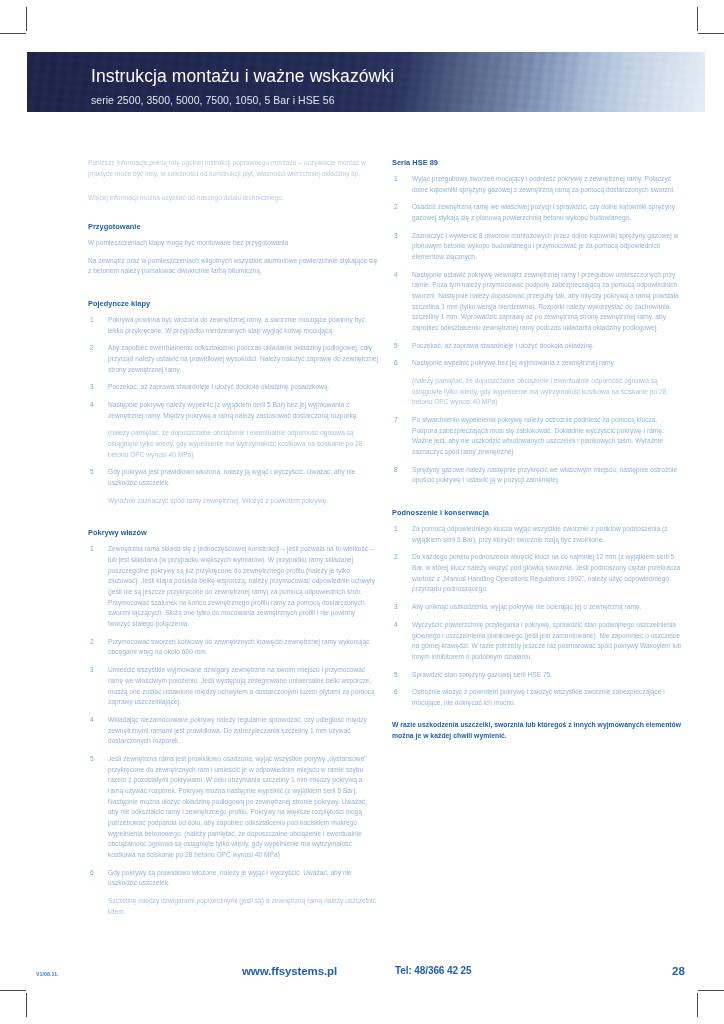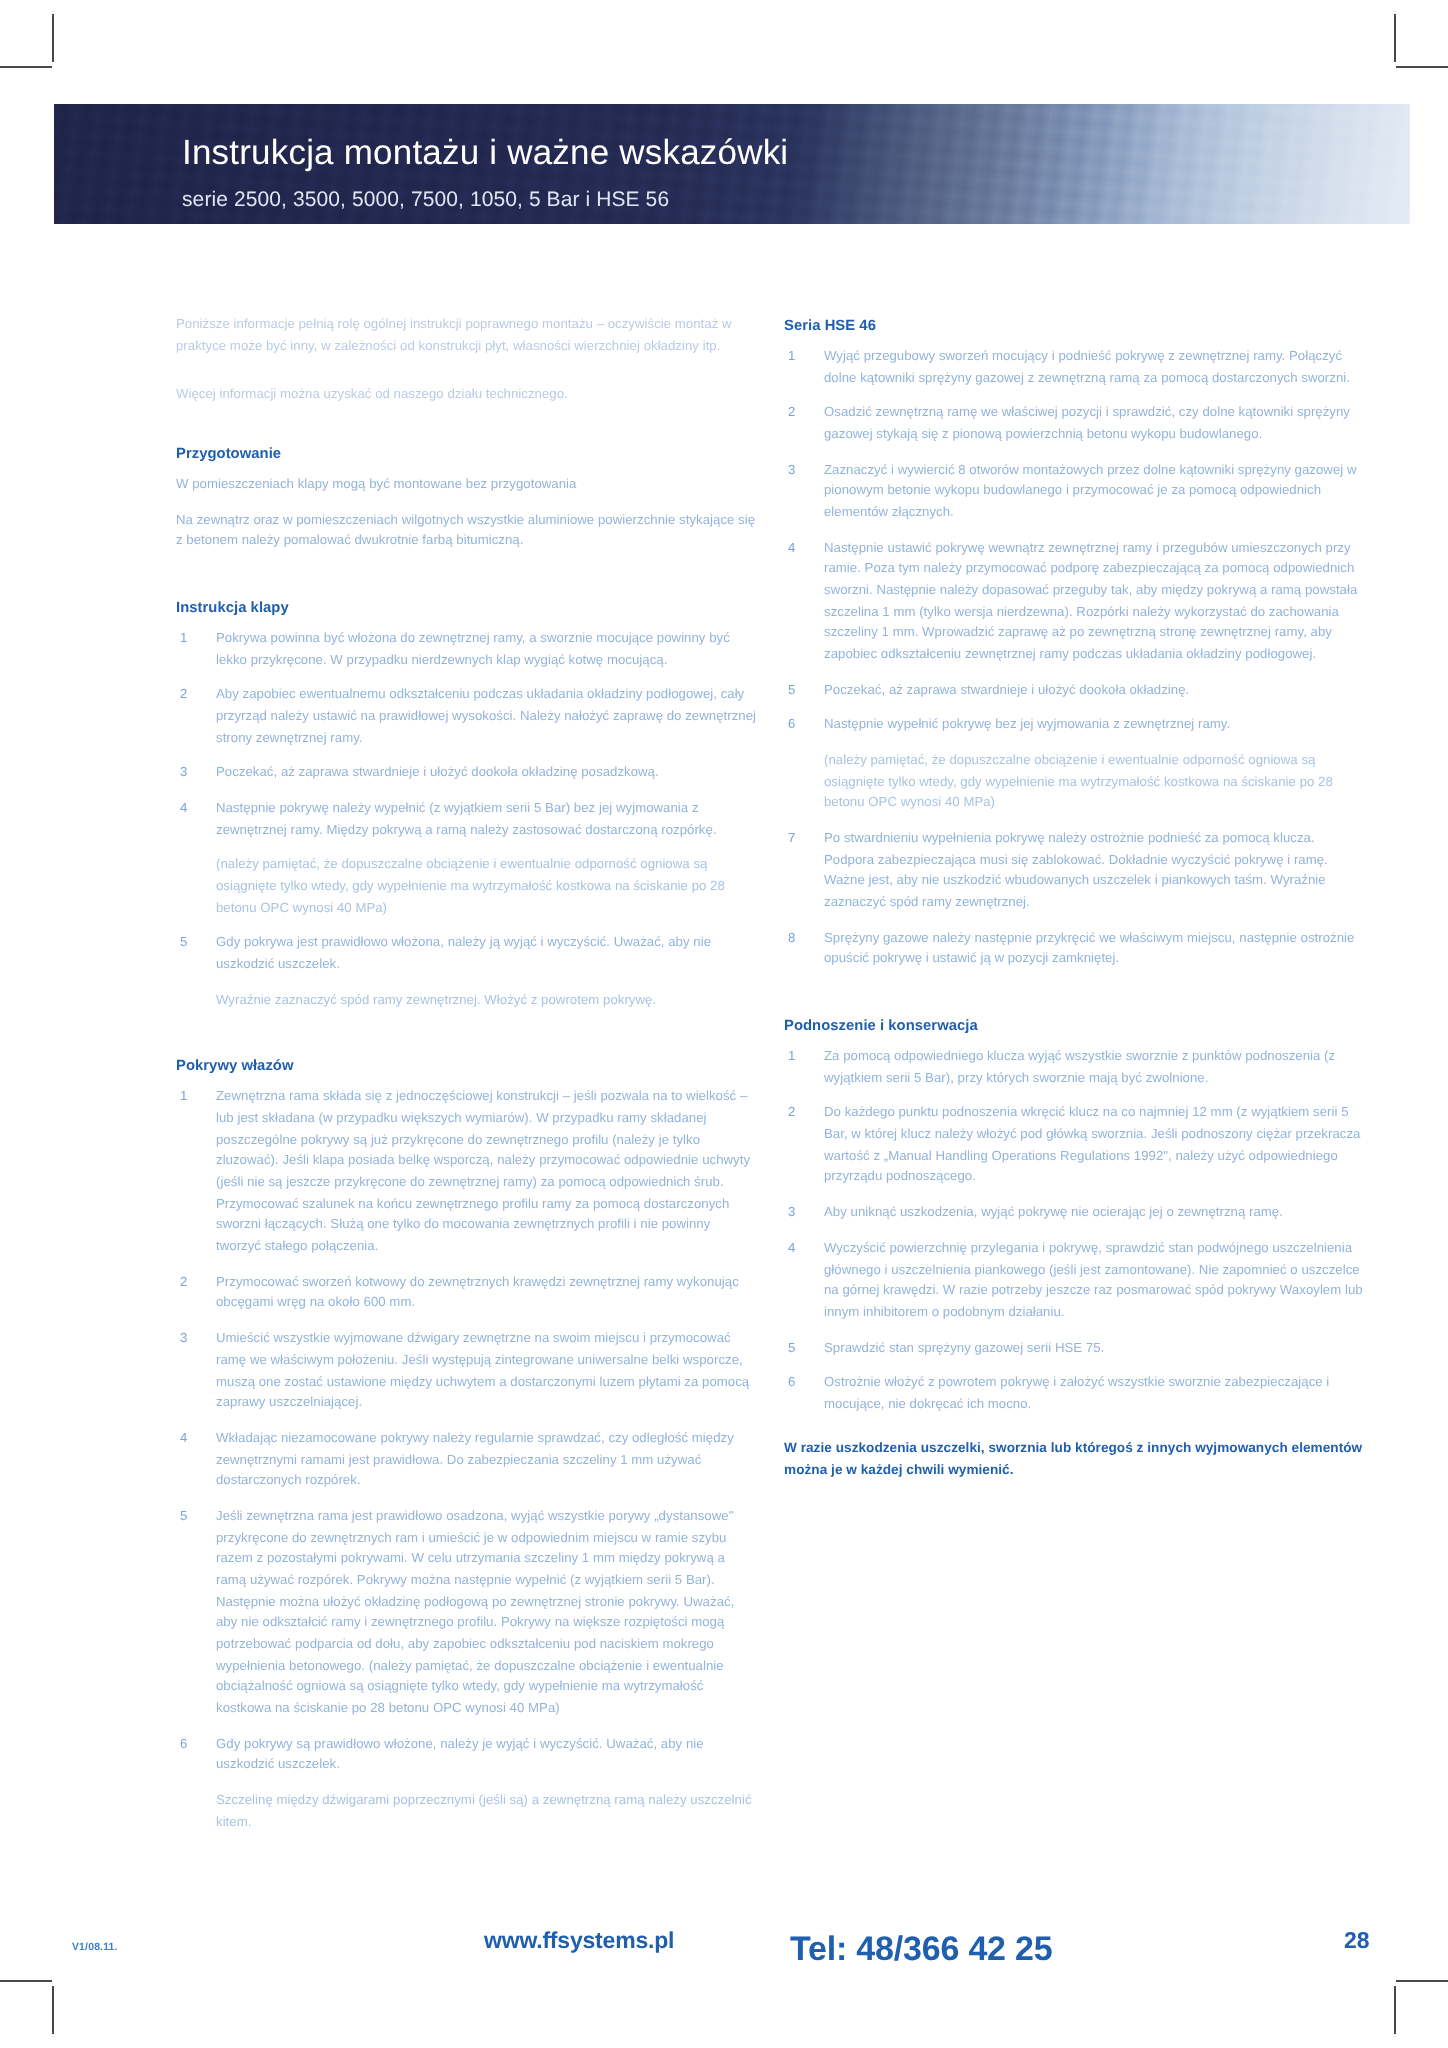--- a/index.html
+++ b/index.html
@@ -207,21 +207,21 @@
     color: #1f5fae;
     font-size: 11.5px;
     font-weight: bold;
     letter-spacing: -0.1px;
   }
   .footer-tel {
     position: absolute;
     left: 395px;
     top: 3px;
     color: #1f5fae;
-    font-size: 17px;
+    font-size: 10px;
     font-weight: bold;
     letter-spacing: -0.1px;
   }
   .footer-page {
     position: absolute;
     left: 672px;
     top: 3px;
     color: #1f5fae;
     font-size: 11.5px;
     font-weight: bold;
@@ -250,21 +250,21 @@
 
   <section class="col col-left">
 
     <p class="intro">Poniższe informacje pełnią rolę ogólnej instrukcji poprawnego montażu – oczywiście montaż w praktyce może być inny, w zależności od konstrukcji płyt, własności wierzchniej okładziny itp.</p>
     <p class="intro intro-2">Więcej informacji można uzyskać od naszego działu technicznego.</p>
 
     <h2 class="section-head">Przygotowanie</h2>
     <p class="para">W pomieszczeniach klapy mogą być montowane bez przygotowania</p>
     <p class="para">Na zewnątrz oraz w pomieszczeniach wilgotnych wszystkie aluminiowe powierzchnie stykające się z betonem należy pomalować dwukrotnie farbą bitumiczną.</p>
 
-    <h2 class="section-head spaced">Instrukcja klapy</h2>
+    <h2 class="section-head spaced">Pojedyncze klapy</h2>
     <ol class="numlist">
       <li>
         <span class="num">1</span><span>Pokrywa powinna być włożona do zewnętrznej ramy, a sworznie mocujące powinny być lekko przykręcone. W przypadku nierdzewnych klap wygiąć kotwę mocującą.</span>
       </li>
       <li>
         <span class="num">2</span><span>Aby zapobiec ewentualnemu odkształceniu podczas układania okładziny podłogowej, cały przyrząd należy ustawić na prawidłowej wysokości. Należy nałożyć zaprawę do zewnętrznej strony zewnętrznej ramy.</span>
       </li>
       <li>
         <span class="num">3</span><span>Poczekać, aż zaprawa stwardnieje i ułożyć dookoła okładzinę posadzkową.</span>
       </li>
@@ -298,21 +298,21 @@
       <li>
         <span class="num">6</span><span>Gdy pokrywy są prawidłowo włożone, należy je wyjąć i wyczyścić. Uważać, aby nie uszkodzić uszczelek.</span>
         <span class="sub">Szczelinę między dźwigarami poprzecznymi (jeśli są) a zewnętrzną ramą należy uszczelnić kitem.</span>
       </li>
     </ol>
 
   </section>
 
   <section class="col col-right">
 
-    <h2 class="section-head">Seria HSE 46</h2>
+    <h2 class="section-head">Seria HSE 89</h2>
     <ol class="numlist">
       <li>
         <span class="num">1</span><span>Wyjąć przegubowy sworzeń mocujący i podnieść pokrywę z zewnętrznej ramy. Połączyć dolne kątowniki sprężyny gazowej z zewnętrzną ramą za pomocą dostarczonych sworzni.</span>
       </li>
       <li>
         <span class="num">2</span><span>Osadzić zewnętrzną ramę we właściwej pozycji i sprawdzić, czy dolne kątowniki sprężyny gazowej stykają się z pionową powierzchnią betonu wykopu budowlanego.</span>
       </li>
       <li>
         <span class="num">3</span><span>Zaznaczyć i wywiercić 8 otworów montażowych przez dolne kątowniki sprężyny gazowej w pionowym betonie wykopu budowlanego i przymocować je za pomocą odpowiednich elementów złącznych.</span>
       </li>

